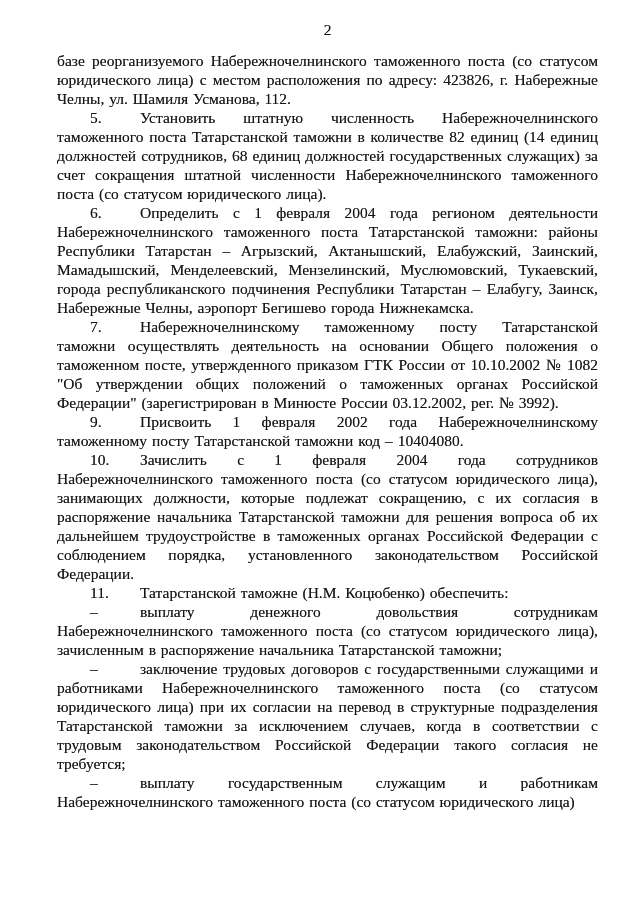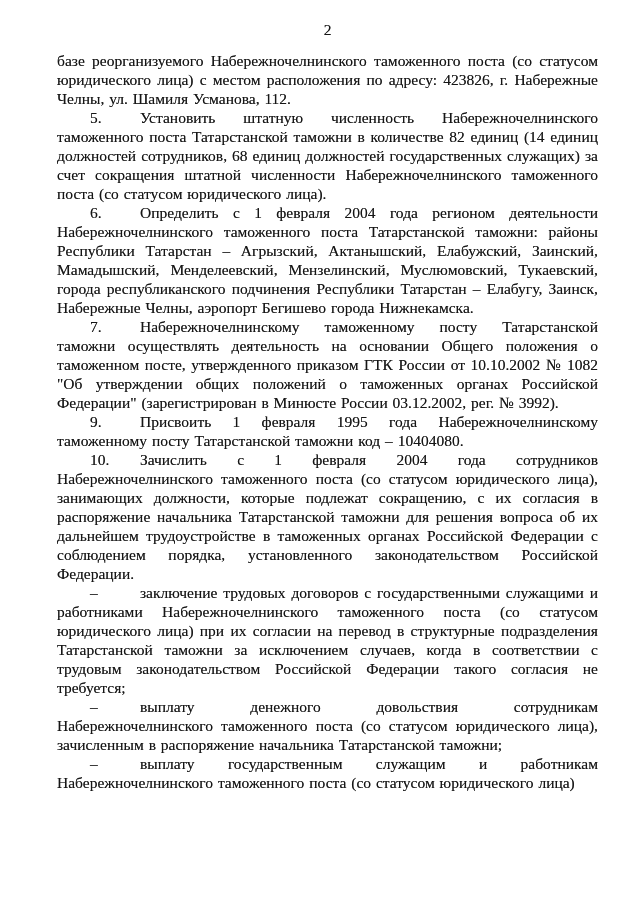--- a/index.html
+++ b/index.html
@@ -56,26 +56,27 @@
 
     <p class="continuation"><span>базе реорганизуемого Набережночелнинского таможенного поста (со статусом юридического лица) с местом расположения по адресу: 423826, г. Набережные Челны, ул. Шамиля Усманова, 112.</span></p>
 
     <p><span class="marker">5.</span><span>Установить штатную численность Набережночелнинского таможенного поста Татарстанской таможни в количестве 82 единиц (14 единиц должностей сотрудников, 68 единиц должностей государственных служащих) за счет сокращения штатной численности Набережночелнинского таможенного поста (со статусом юридического лица).</span></p>
 
     <p><span class="marker">6.</span><span>Определить с 1 февраля 2004 года регионом деятельности Набережночелнинского таможенного поста Татарстанской таможни: районы Республики Татарстан – Агрызский, Актанышский, Елабужский, Заинский, Мамадышский, Менделеевский, Мензелинский, Муслюмовский, Тукаевский, города республиканского подчинения Республики Татарстан – Елабугу, Заинск, Набережные Челны, аэропорт Бегишево города Нижнекамска.</span></p>
 
     <p><span class="marker">7.</span><span>Набережночелнинскому таможенному посту Татарстанской таможни осуществлять деятельность на основании Общего положения о таможенном посте, утвержденного приказом ГТК России от 10.10.2002 № 1082 "Об утверждении общих положений о таможенных органах Российской Федерации" (зарегистрирован в Минюсте России 03.12.2002, рег. № 3992).</span></p>
 
 
-    <p><span class="marker">9.</span><span>Присвоить 1 февраля 1995 года Набережночелнинскому таможенному посту Татарстанской таможни код – 10404080.</span></p>
+    <p><span class="marker">9.</span><span>Присвоить 1 февраля 2002 года Набережночелнинскому таможенному посту Татарстанской таможни код – 10404080.</span></p>
 
     <p><span class="marker">10.</span><span>Зачислить с 1 февраля 2004 года сотрудников Набережночелнинского таможенного поста (со статусом юридического лица), занимающих должности, которые подлежат сокращению, с их согласия в распоряжение начальника Татарстанской таможни для решения вопроса об их дальнейшем трудоустройстве в таможенных органах Российской Федерации с соблюдением порядка, установленного законодательством Российской Федерации.</span></p>
 
+    <p><span class="marker">11.</span><span>Татарстанской таможне (Н.М. Коцюбенко) обеспечить:</span></p>
 
 
+    <p><span class="marker">–</span><span>выплату денежного довольствия сотрудникам Набережночелнинского таможенного поста (со статусом юридического лица), зачисленным в распоряжение начальника Татарстанской таможни;</span></p>
+
     <p><span class="marker">–</span><span>заключение трудовых договоров с государственными служащими и работниками Набережночелнинского таможенного поста (со статусом юридического лица) при их согласии на перевод в структурные подразделения Татарстанской таможни за исключением случаев, когда в соответствии с трудовым законодательством Российской Федерации такого согласия не требуется;</span></p>
-
-    <p><span class="marker">–</span><span>выплату денежного довольствия сотрудникам Набережночелнинского таможенного поста (со статусом юридического лица), зачисленным в распоряжение начальника Татарстанской таможни;</span></p>
 
     <p><span class="marker">–</span><span>выплату государственным служащим и работникам Набережночелнинского таможенного поста (со статусом юридического лица)</span></p>
 
   </div>
 </div>
 
 </body></html>

